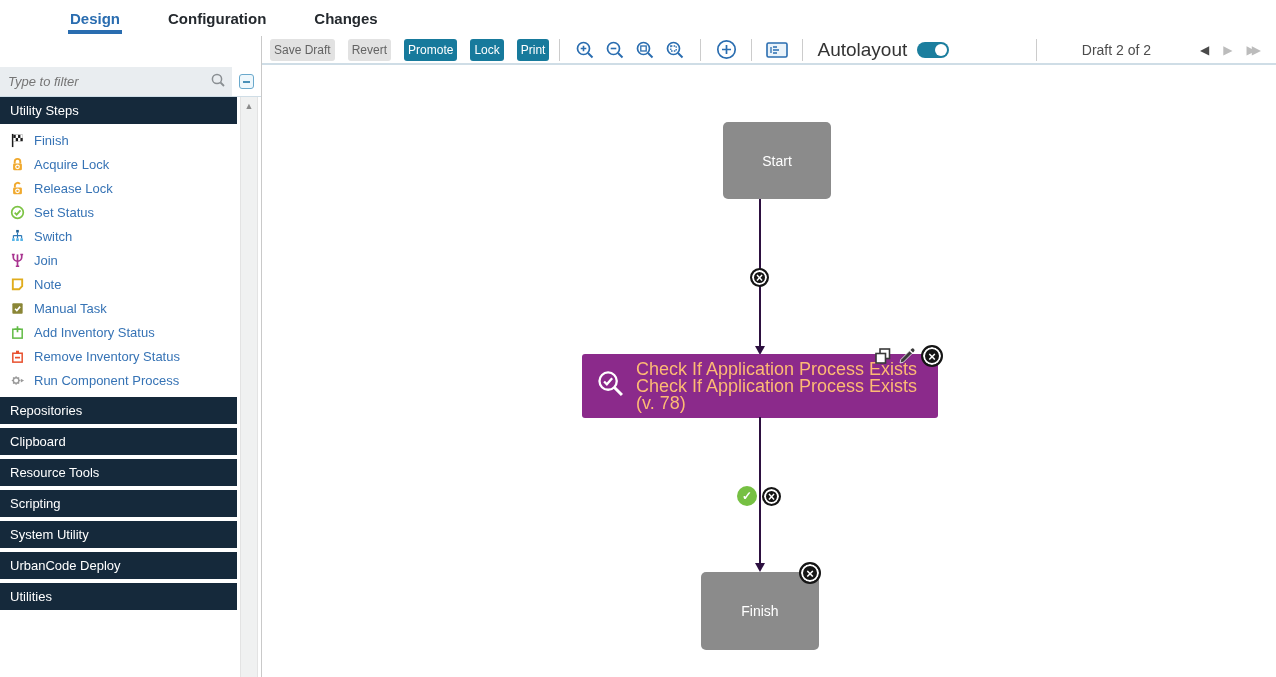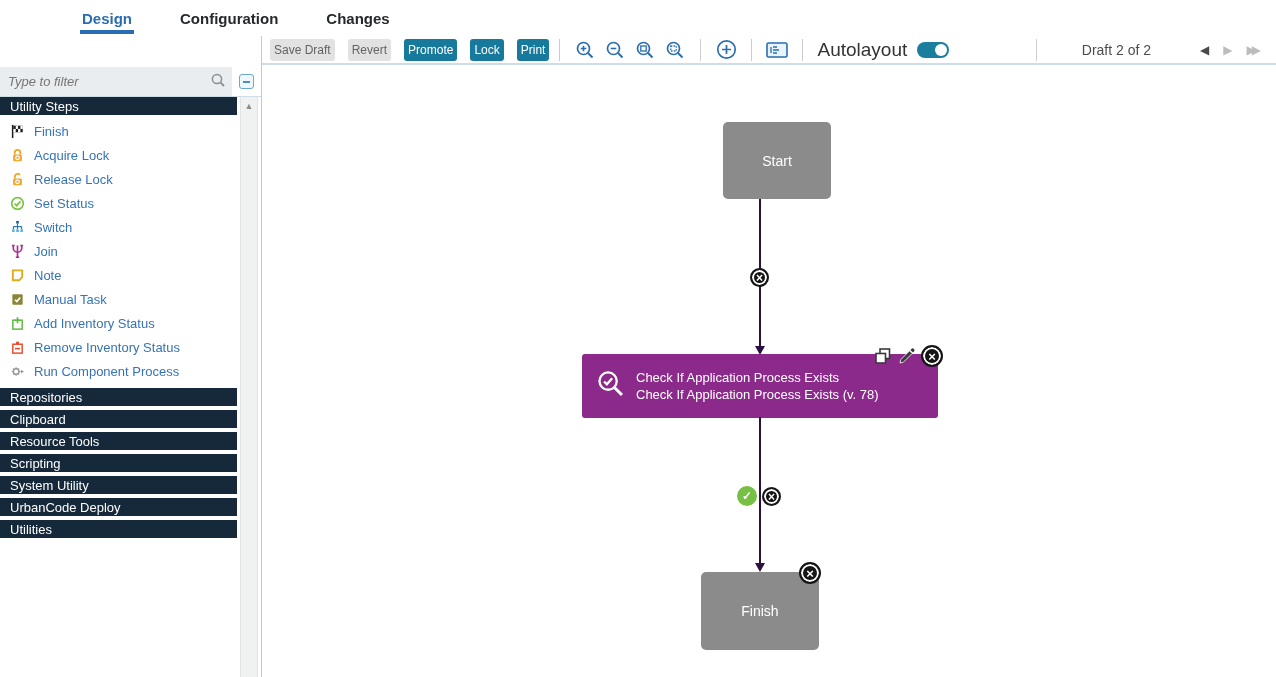--- a/index.html
+++ b/index.html
@@ -2,39 +2,39 @@
 <html><head>
 <meta charset="utf-8">
 <style>
   * { margin:0; padding:0; box-sizing:border-box; }
   html,body { width:1276px; height:677px; background:#fff; font-family:"Liberation Sans", sans-serif; overflow:hidden; }
   .app { width:1276px; height:677px; display:flex; flex-direction:column; }
 
   
   .tabs-row { height:36px; display:flex; align-items:center; padding-left:70px; background:#fff; flex:0 0 36px; }
   .tab { font-size:15px; font-weight:bold; color:#24292e; margin-right:48px; position:relative; height:36px; display:flex; align-items:center; cursor:pointer; }
-  .tab.active { color:#2a6db0;margin-left:12px; }
+  .tab.active { color:#2a6db0; }
   .tab.active::after { content:""; position:absolute; left:-2px; right:-2px; bottom:2px; height:4px; background:#2a6db0; }
 
   
   .main { flex:1; display:flex; min-height:0; }
 
   
   .sidebar { width:262px; flex:0 0 262px; display:flex; flex-direction:column; border-right:1px solid #c9c9c9; }
   .filter-row { height:29px; flex:0 0 29px; display:flex; align-items:center; border-bottom:2px solid #cfdde6;margin-top:32px; }
   .filter-wrap { flex:1; height:29px; background:#e9edf0; display:flex; align-items:center; padding:0 6px 0 8px; }
   .filter-input { flex:1; border:none; background:transparent; outline:none; font-style:italic; font-size:13px; color:#6b6f73; font-family:"Liberation Sans", sans-serif; }
   .filter-search { flex:0 0 auto; margin-left:4px; }
   .collapse-wrap { width:29px; height:29px; background:#fff; display:flex; align-items:center; justify-content:center; }
   .collapse-btn { width:15px; height:15px; border:1px solid #6aa9cc; border-radius:3px; background:#eef7fc; display:flex; align-items:center; justify-content:center; cursor:pointer; }
   .collapse-btn span { display:block; width:7px; height:2px; background:#4a90b8; }
 
   .sidebar-body { flex:1; display:flex; min-height:0; }
   .palette { width:237px; flex:0 0 237px; overflow:hidden; }
-  .palette-header, .section-header { height:18px; background:#15293b; color:#fff; font-size:13px; display:flex; align-items:center; padding-left:10px; margin-bottom:4px; cursor:pointer; }
+  .palette-header, .section-header { height:27px; background:#15293b; color:#fff; font-size:13px; display:flex; align-items:center; padding-left:10px; margin-bottom:4px; cursor:pointer; }
   .section-header { margin-bottom:4px; }
   .palette-item { height:24px; display:flex; align-items:center; padding-left:8px; cursor:pointer; }
   .palette-item .p-icon { width:18px; height:16px; display:flex; align-items:center; justify-content:center; flex:0 0 18px; }
   .palette-item .p-label { color:#3673b5; font-size:13px; margin-left:8px; white-space:nowrap; }
   .palette-items { margin-bottom:5px; }
 
   .scrollbar { width:18px; flex:0 0 18px; background:#f0f1f1; border-left:1px solid #e3e3e3; border-right:1px solid #e3e3e3; position:relative; margin-left:3px; }
   .scroll-up { position:absolute; top:4px; left:0; width:100%; text-align:center; color:#8b8b8b; font-size:9px; cursor:pointer; }
 
   
@@ -71,21 +71,21 @@
   .xcircle { position:absolute; border-radius:50%; background:#151515; border:2px solid #151515; box-shadow: inset 0 0 0 2px #fff; color:#fff; display:flex; align-items:center; justify-content:center; font-weight:bold; cursor:pointer; }
   .xc1 { left:488px; top:203px; width:19px; height:19px; font-size:12px; }
   .xc2 { left:500px; top:422px; width:19px; height:19px; font-size:12px; }
   .xc-step { left:656px; top:277px; width:22px; height:22px; font-size:13px; }
   .xc-finish { left:537px; top:497px; width:22px; height:22px; font-size:13px; }
 
   .check-circle { position:absolute; left:475px; top:421px; width:20px; height:20px; border-radius:50%; background:#76c043; color:#fff; display:flex; align-items:center; justify-content:center; font-size:12px; font-weight:bold; cursor:pointer; }
 
   .step-node { position:absolute; left:320px; top:289px; width:356px; height:64px; background:#8b2a8b; border-radius:3px; display:flex; align-items:center; padding-left:14px; cursor:pointer; }
   .step-icon { flex:0 0 30px; }
-  .step-text { margin-left:10px; color:#ffffff; font-size:13px; line-height:17px; }
+  .step-text { margin-left:10px; color:#fdba74; font-size:18px; line-height:17px; }
   .step-actions { position:absolute; left:612px; top:280px; display:flex; align-items:center; }
   .action-icon { margin-right:5px; cursor:pointer; display:flex; }
 </style>
 </head>
 <body>
 
 <div class="app">
 
   <div class="tabs-row">
     <div class="tab active">

